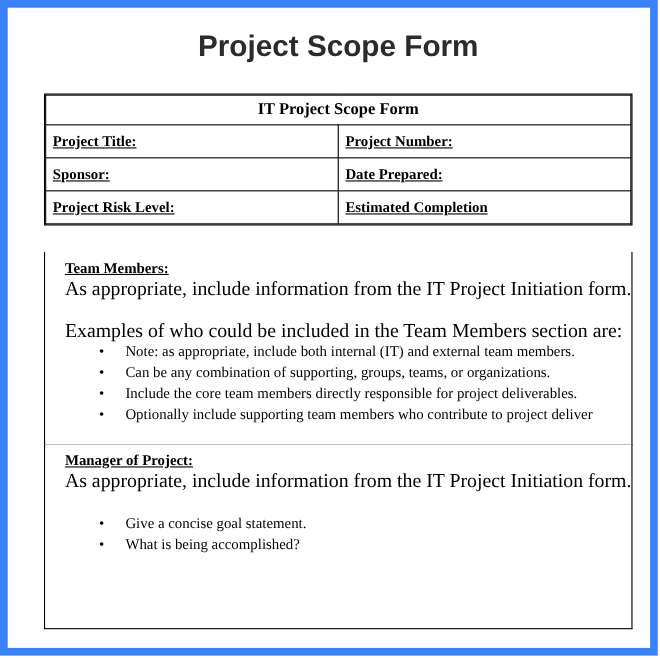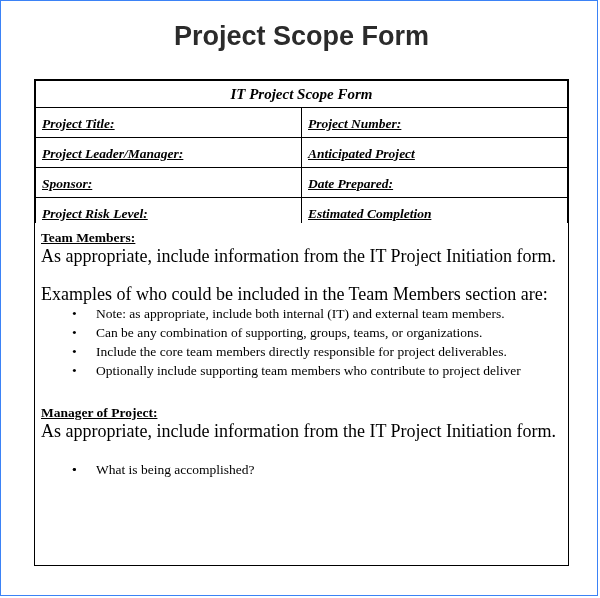--- a/index.html
+++ b/index.html
@@ -12,21 +12,21 @@
     background: #ffffff;
     font-family: "Liberation Serif", "DejaVu Serif", serif;
     overflow: hidden;
   }
   .page {
     position: relative;
     width: 598px;
     height: 596px;
     margin: 0;
     background: #ffffff;
-    border: 1px solid #3b82f6;
+    border: 7px solid #3b82f6;
     box-sizing: border-box;
     overflow: hidden;
   }
   .doc-title {
     position: absolute;
     left: 33px;
     top: 18px;
     width: 535px;
     text-align: center;
     font-family: "Liberation Sans", "DejaVu Sans", sans-serif;
@@ -50,21 +50,20 @@
   .form-table table {
     width: 100%;
     border-collapse: collapse;
     table-layout: fixed;
   }
   .form-table td {
     border: 1px solid #000000;
     padding: 0;
     vertical-align: middle;
     overflow: hidden;
-    font-style: italic;
   }
   .hdr-cell {
     height: 26px;
     text-align: center;
   }
   .hdr-cell span {
     font-weight: bold;
     font-size: 15px;
     color: #000;
     white-space: nowrap;
@@ -88,20 +87,21 @@
   .section {
     position: absolute;
     left: 33px;
     width: 535px;
     border-left: 1.5px solid #000000;
     border-right: 1.5px solid #000000;
     border-bottom: 1.5px solid #000000;
     box-sizing: border-box;
     background: #ffffff;
     overflow: hidden;
+    padding-left: 12px;
   }
   .sec-team { top: 222px; height: 176px; }
   .sec-purpose { top: 397px; height: 168px; }
 
   .sec-inner {
     padding: 6px 0 0 6px;
     overflow: hidden;
   }
   .sec-head {
     font-weight: bold;
@@ -155,28 +155,20 @@
         <td class="hdr-cell" colspan="2">
           <span>IT Project Scope Form</span>
         </td>
       </tr>
       <tr>
         <td class="row-cell col-left">
           <span class="lbl">Project Title:</span>
         </td>
         <td class="row-cell col-right">
           <span class="lbl">Project Number:</span>
-        </td>
-      </tr>
-      <tr>
-        <td class="row-cell col-left">
-          <span class="lbl">Project Leader/Manager:</span>
-        </td>
-        <td class="row-cell col-right">
-          <span class="lbl">Anticipated Project</span>
         </td>
       </tr>
       <tr>
         <td class="row-cell col-left">
           <span class="lbl">Sponsor:</span>
         </td>
         <td class="row-cell col-right">
           <span class="lbl">Date Prepared:</span>
         </td>
       </tr>
@@ -220,20 +212,21 @@
   </div>
 
   <div class="section sec-purpose">
     <div class="sec-inner">
       <div class="sec-head">Manager of Project:</div>
       <div class="sec-para">As appropriate, include information from the IT Project Initiation form.</div>
       <div class="spacer"></div>
       <ul class="blist">
         <li>
           <span class="bullet">•</span>
+          <span>Give a concise goal statement.</span>
         </li>
         <li>
           <span class="bullet">•</span>
           <span>What is being accomplished?</span>
         </li>
         <li>
           <span class="bullet">•</span>
         </li>
       </ul>
     </div>

